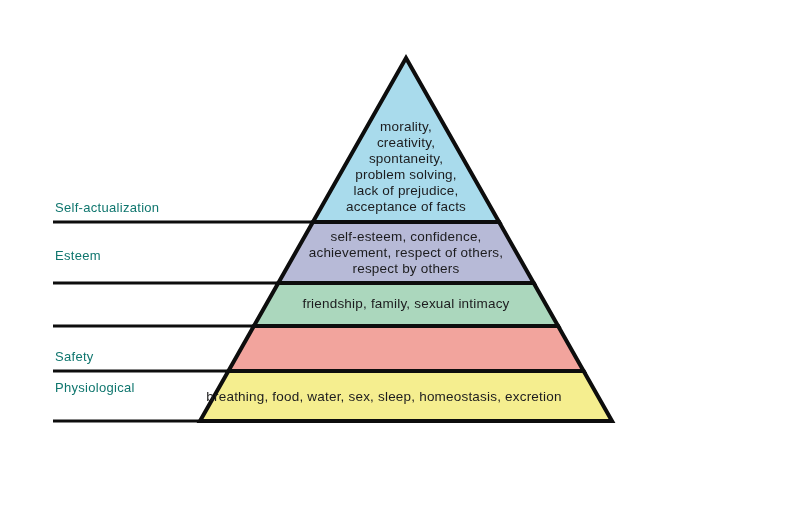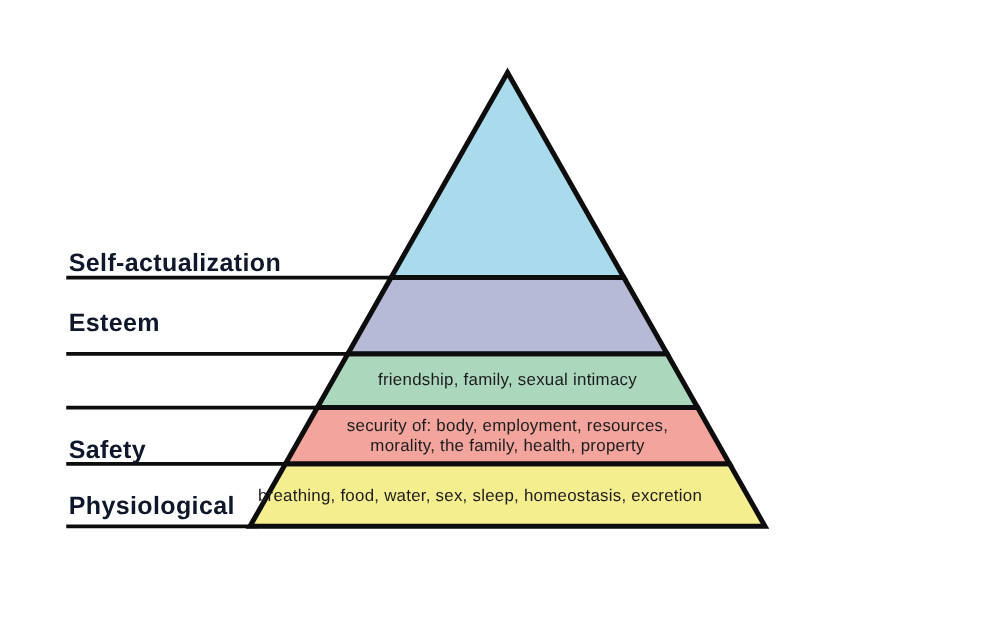--- a/index.html
+++ b/index.html
@@ -25,25 +25,24 @@
     stroke-width: 4;
     stroke-linejoin: miter;
   }
   .tick-line {
     stroke: #0d0d0d;
     stroke-width: 3;
   }
   .side-label {
     position: absolute;
     left: 55px;
-    font-size: 20px;
+    font-size: 13px;
     letter-spacing: 0.3px;
-    color: #0f172a;
+    color: #0f766e;
     white-space: nowrap;
-    font-weight: bold;
   }
   .band-text {
     position: absolute;
     transform: translateX(-50%);
     text-align: center;
     font-size: 13.5px;
     line-height: 1.18;
     color: #1c1c1e;
     white-space: pre-line;
     letter-spacing: 0.2px;
@@ -65,20 +64,27 @@
     <polygon class="band-shape" points="228.4,371 583.6,371 612,421 200,421" fill="#f5ee8f"></polygon>
     <polygon class="band-shape" points="253.9,326 558.1,326 583.6,371 228.4,371" fill="#f2a49d"></polygon>
     <polygon class="band-shape" points="278.3,283 533.7,283 558.1,326 253.9,326" fill="#abd7bd"></polygon>
     <polygon class="band-shape" points="312.9,222 499.1,222 533.7,283 278.3,283" fill="#b7bad7"></polygon>
     <polygon class="band-shape" points="406,58 499.1,222 312.9,222" fill="#a9dbec"></polygon>
   </svg>
 
   <div class="side-label" style="top:200px;">Self-actualization</div>
   <div class="side-label" style="top:248px;">Esteem</div>
   <div class="side-label" style="top:349px;">Safety</div>
-  <div class="side-label" style="top:394px;">Physiological</div>
+  <div class="side-label" style="top:380px;">Physiological</div>
 
+  <div class="band-text" style="left:406px; top:119px; width:230px;">morality,
+creativity,
+spontaneity,
+problem solving,
+lack of prejudice,
+acceptance of facts</div>
+  <div class="band-text" style="left:406px; top:229px; width:290px;">self-esteem, confidence,
+achievement, respect of others,
+respect by others</div>
   <div class="band-text" style="left:406px; top:296px; width:330px;text-align:center;">friendship, family, sexual intimacy</div>
-  <div class="band-text" style="left:406px; top:333px; width:370px;">security of: body, employment, resources,
-morality, the family, health, property</div>
   <div class="band-text" style="left:384px; top:389px; width:450px;">breathing, food, water, sex, sleep, homeostasis, excretion</div>
 
 </div>
 
 </body></html>

